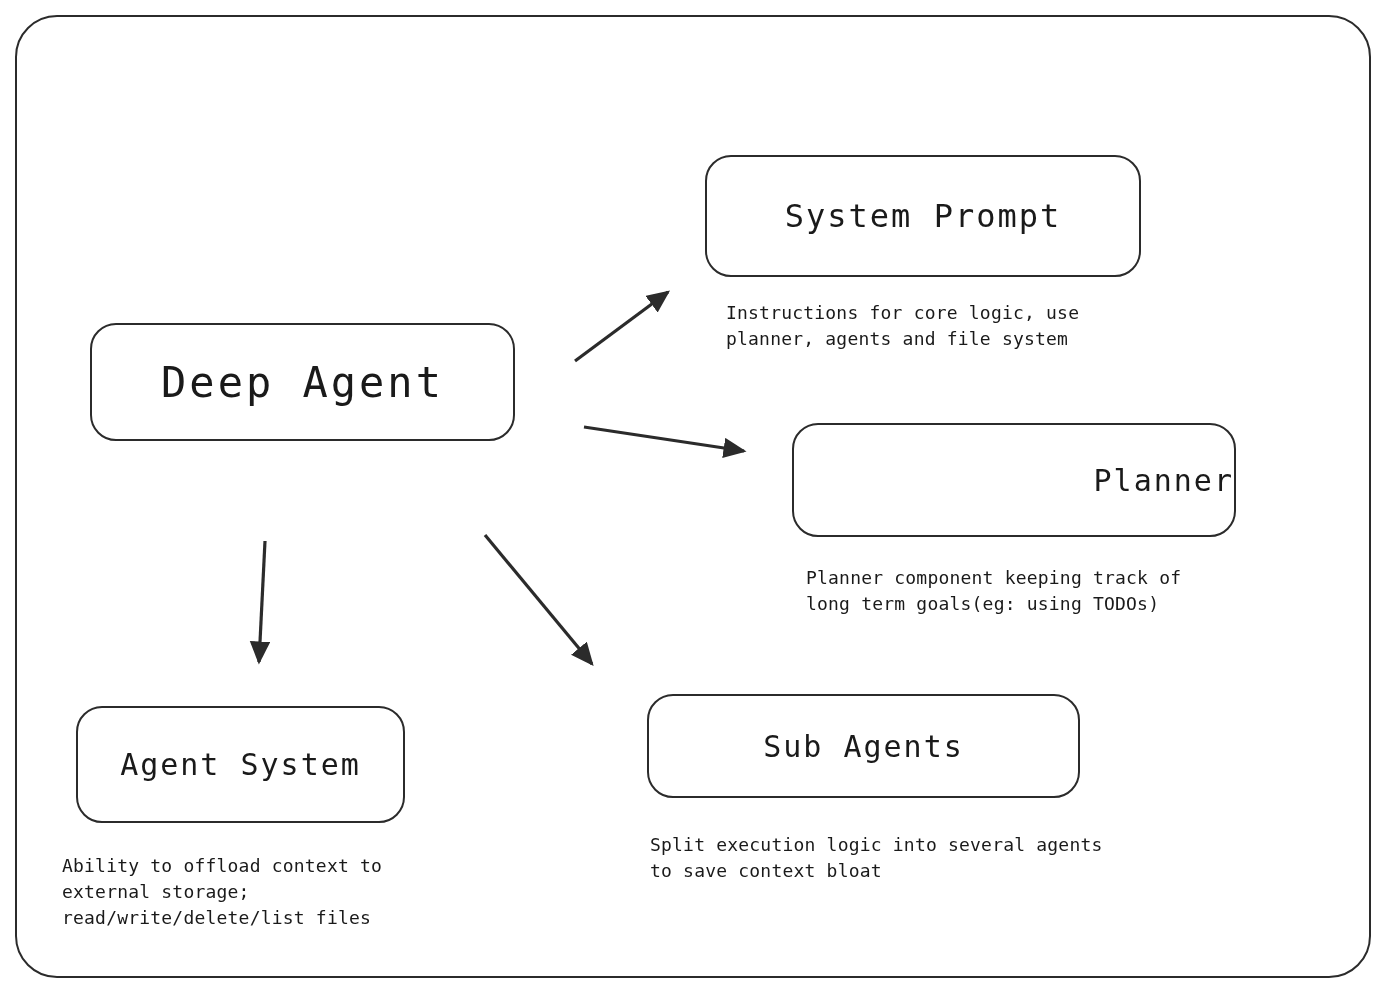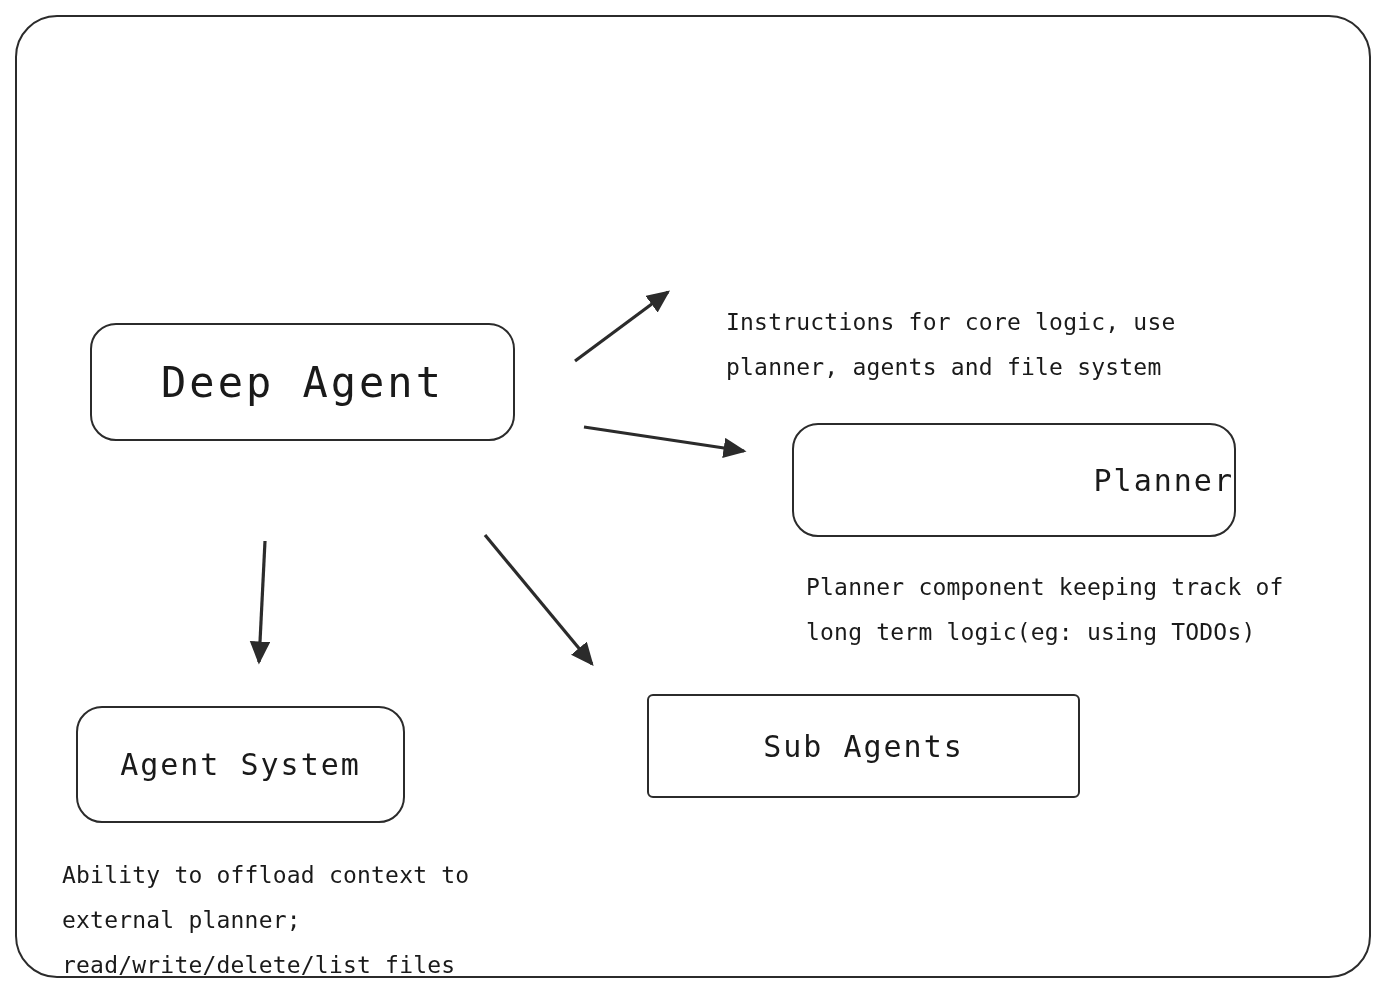--- a/index.html
+++ b/index.html
@@ -49,29 +49,29 @@
 
   .node.system-prompt    { left: 705px; top: 155px; width: 436px; height: 122px; }
   .node.system-prompt .node-label { font-size: 32px; letter-spacing: 2px; }
 
   .node.planner          { left: 792px; top: 423px; width: 444px; height: 114px; justify-content: flex-end; }
   .node.planner .node-label { font-size: 30px; letter-spacing: 2px; }
 
   .node.file-system      { left: 76px;  top: 706px; width: 329px; height: 117px; }
   .node.file-system .node-label { font-size: 30px; letter-spacing: 2px; }
 
-  .node.sub-agents       { left: 647px; top: 694px; width: 433px; height: 104px; border-radius: 6px; }
+  .node.sub-agents       { left: 647px; top: 694px; width: 433px; height: 104px; }
   .node.sub-agents .node-label { font-size: 30px; letter-spacing: 2px; }
 
   
   .caption {
     position: absolute;
     font-family: "DejaVu Sans Mono", "Liberation Mono", monospace;
-    font-size: 23px;
-    line-height: 45px;
+    font-size: 18px;
+    line-height: 26px;
     color: #1a1a1a;
     letter-spacing: 0.2px;
     white-space: pre-line;
   }
   .caption.system-prompt-caption { left: 726px; top: 300px; width: 540px; }
   .caption.planner-caption       { left: 806px; top: 565px; width: 540px; }
   .caption.file-system-caption   { left: 62px;  top: 853px; width: 480px; }
   .caption.sub-agents-caption    { left: 650px; top: 832px; width: 660px; }
 
   
@@ -103,33 +103,38 @@
 
     <line x1="265" y1="541" x2="259" y2="662" stroke="#2b2b2b" stroke-width="3.2" marker-end="url(#ah)"></line>
 
     <line x1="485" y1="535" x2="592" y2="664" stroke="#2b2b2b" stroke-width="3.2" marker-end="url(#ah)"></line>
   </svg>
 
   <div class="node deep-agent">
     <span class="node-label">Deep Agent</span>
   </div>
 
+  <div class="node system-prompt">
+    <span class="node-label">System Prompt</span>
+  </div>
   <div class="caption system-prompt-caption">Instructions for core logic, use
 planner, agents and file system</div>
 
   <div class="node planner">
     <span class="node-label">Planner</span>
   </div>
   <div class="caption planner-caption">Planner component keeping track of
-long term logic(eg: using TODOs)</div>
+long term goals(eg: using TODOs)</div>
 
   <div class="node file-system">
     <span class="node-label">Agent System</span>
   </div>
   <div class="caption file-system-caption">Ability to offload context to
-external planner;
+external storage;
 read/write/delete/list files</div>
 
   <div class="node sub-agents">
     <span class="node-label">Sub Agents</span>
   </div>
+  <div class="caption sub-agents-caption">Split execution logic into several agents
+to save context bloat</div>
 
 </div>
 
 </body></html>

